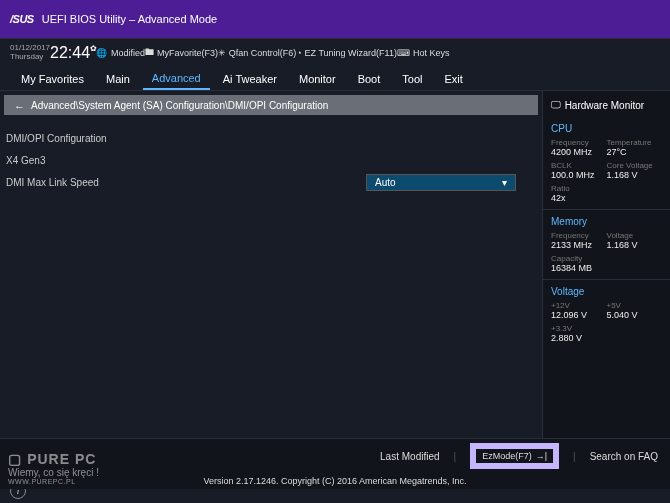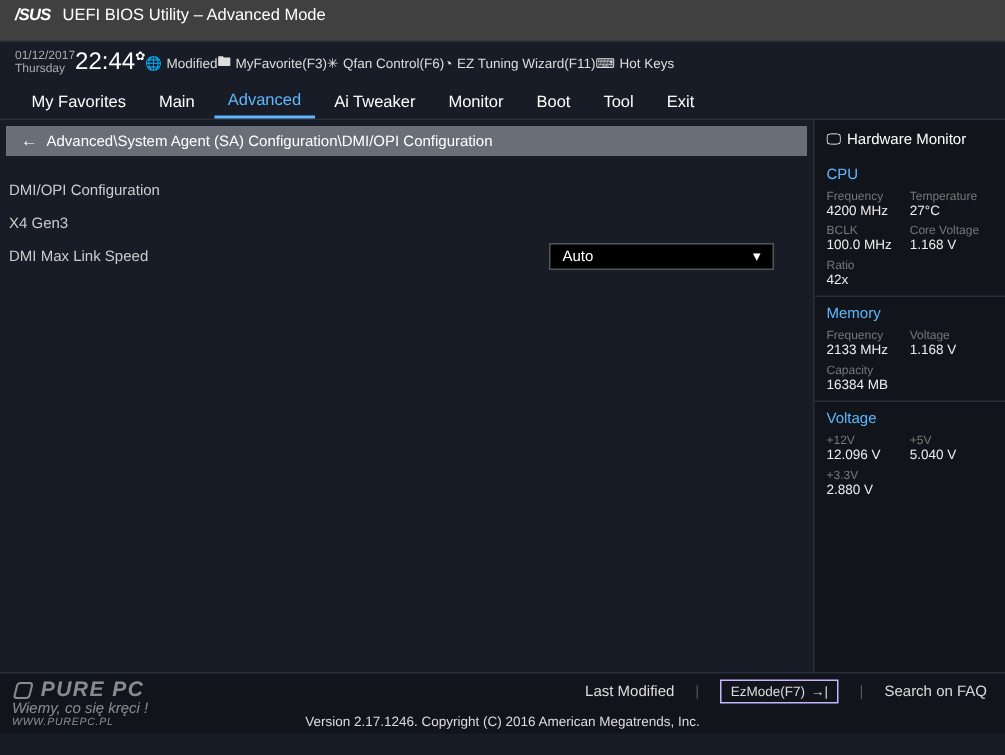--- a/index.html
+++ b/index.html
@@ -1,53 +1,53 @@
 <!DOCTYPE html>
 <html><head>
 <meta charset="utf-8">
 <style>
 *{margin:0;padding:0;box-sizing:border-box;font-family:"Segoe UI",Arial,sans-serif}
 body{width:670px;height:503px;background:#181c26;color:#ccc;font-size:11px;overflow:hidden;position:relative}
-.top-bar{background:#404040;padding:4px 10px;display:flex;align-items:flex-start;height:28px;border-bottom:1px solid #2a2e38}
+.top-bar{background:#4c1d95;padding:4px 10px;display:flex;align-items:center;height:39px;border-bottom:1px solid #2a2e38}
 .logo{font-weight:bold;font-style:italic;font-size:11px;color:#fff;margin-right:8px;letter-spacing:-0.5px}
 .title{color:#fff;font-size:11px}
 .info-bar{padding:3px 10px;display:flex;align-items:center;height:28px;gap:0;font-size:10px}
 .date-block{line-height:1.1}
 .date{font-size:8px;color:#aaa}
 .time{font-size:16px;color:#fff;font-weight:300}
 .time sup{font-size:8px;vertical-align:top}
 .info-item{display:flex;align-items:center;gap:3px;color:#ddd;font-size:9px}
 .tabs{display:flex;padding:0 12px;height:24px;align-items:center;gap:4px;border-bottom:1px solid #2a2e38}
 .tab{padding:4px 9px;color:#fff;font-size:11px;cursor:pointer}
 .tab.active{color:#5eb8ff;border-bottom:2px solid #5eb8ff}
 .main-area{display:flex;height:380px}
 .content{flex:1;padding:0;overflow:hidden}
 .breadcrumb{background:#6a6e76;color:#fff;padding:4px 10px;font-size:10px;display:flex;align-items:center;gap:6px;margin:4px}
 .bc-arrow{font-size:11px}
 .settings{padding:8px 6px}
 .setting-row{display:flex;align-items:center;height:22px;font-size:10px}
 .setting-label{flex:0 0 360px;color:#ccc}
 .setting-value{color:#ccc}
-.dropdown{background:#000000;border:1px solid #555;padding:2px 8px;width:150px;display:flex;justify-content:space-between;align-items:center;color:#fff;font-size:10px}
+.dropdown{background:#0c4a6e;border:1px solid #555;padding:2px 8px;width:150px;display:flex;justify-content:space-between;align-items:center;color:#fff;font-size:10px}
 .sidebar{width:128px;background:#11141b;border-left:1px solid #2a2e38;padding:6px 8px;font-size:9px}
 .sb-title{color:#fff;font-size:10px;padding:2px 0 6px;display:flex;align-items:center;gap:4px}
 .sb-section{color:#5eb8ff;font-size:10px;margin:6px 0 4px}
 .sb-row{display:flex;margin-bottom:4px}
 .sb-col{flex:1}
 .sb-lbl{color:#777;font-size:8px}
 .sb-val{color:#eee;font-size:9px}
 .sb-divider{border-top:1px solid #2a2e38;margin:6px -8px}
 .help-area{height:38px;border-top:1px solid #2a2e38;padding:6px 10px;display:flex;align-items:center}
 .info-icon{width:16px;height:16px;border:1px solid #888;border-radius:50%;display:flex;align-items:center;justify-content:center;font-size:9px;font-style:italic;font-family:serif}
 .footer{position:absolute;bottom:14px;left:0;right:0}
 .footer-links{display:flex;justify-content:flex-end;padding:4px 12px;gap:14px;font-size:10px;color:#ddd;align-items:center;border-top:1px solid #2a2e38;background:#11141b}
 .footer-link{cursor:pointer}
-.ezmode{display:flex;align-items:center;gap:4px;border:1px solid #c4b5fd;padding:2px 6px;font-size:9px}
+.ezmode{display:flex;align-items:center;gap:4px;border:6px solid #c4b5fd;padding:2px 6px;font-size:9px}
 .version{text-align:center;font-size:9px;color:#ddd;padding:3px;background:#11141b}
-.watermark{position:absolute;bottom:18px;left:8px;opacity:0.5;font-size:10px;color:#fff;font-style:italic}
+.watermark{position:absolute;bottom:18px;left:8px;opacity:0.5;font-size:10px;color:#fff;}
 .watermark .pc{font-size:14px;font-weight:bold;letter-spacing:1px}
 .watermark .url{font-size:7px;letter-spacing:0.5px}
 </style>
 </head>
 <body>
 
 <div class="top-bar">
   <span class="logo">/SUS</span>
   <span class="title">UEFI BIOS Utility – Advanced Mode</span>
 </div>

